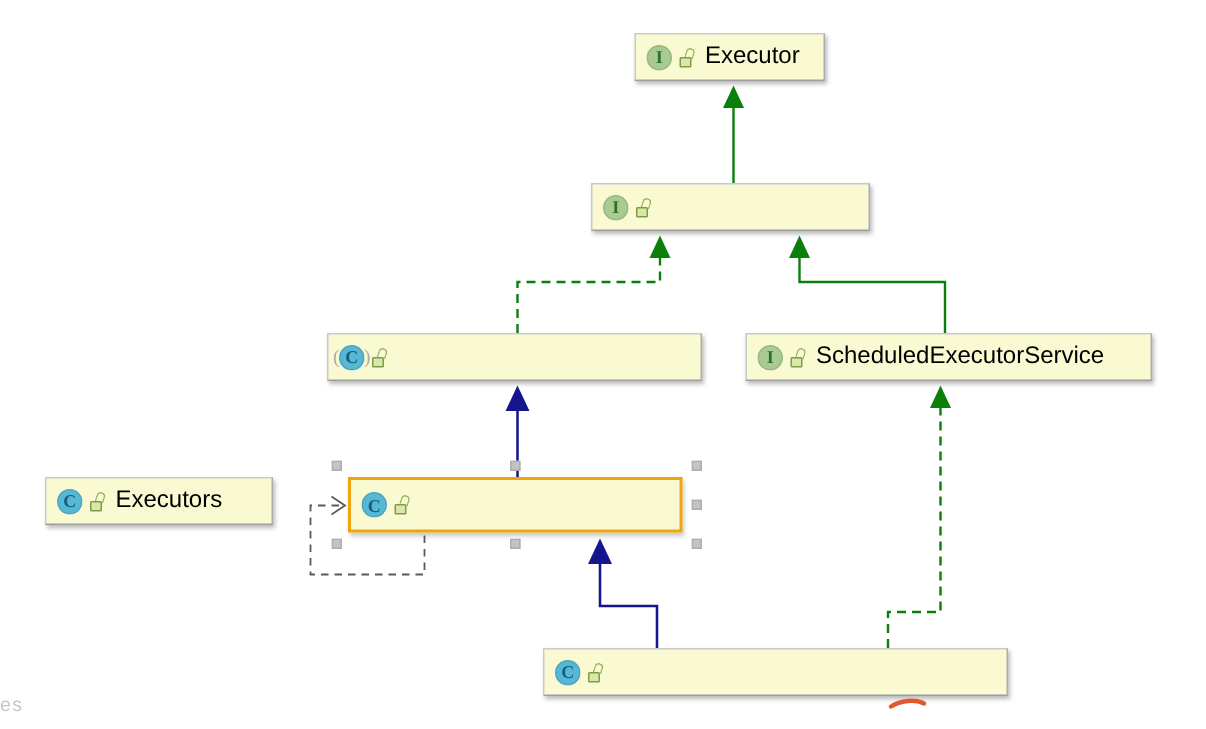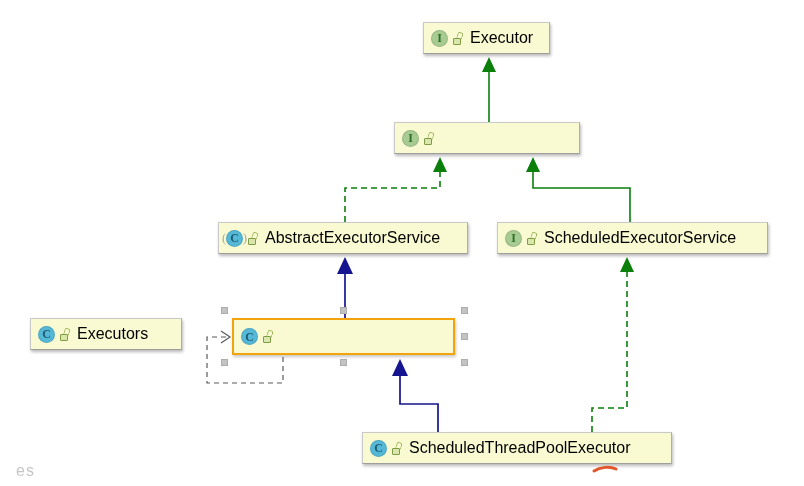--- a/index.html
+++ b/index.html
@@ -56,21 +56,21 @@
 
   .node .label{flex:0 0 auto;}
 
   
   .handle{position:absolute;width:7px;height:7px;background:#C3C3C3;box-shadow:inset 0 0 0 1px #ADADAD;}
 
   
   #edges{position:absolute;left:0;top:0;pointer-events:none;}
 
   
-  #bg-text{position:absolute;left:16px;top:462px;font-size:16px;color:#C6C6C6;letter-spacing:1px;}
+  #bg-text{position:absolute;left:0;top:462px;font-size:13px;color:#C6C6C6;letter-spacing:1px;}
 </style>
 </head>
 <body>
 
 <div id="canvas">
 
   <div class="node" id="n-executor">
     <span class="type-icon" data-kind="interface">I</span>
     <span class="lock-icon">
         <i class="shackle"></i>
@@ -86,21 +86,20 @@
         <i class="lock-body"></i>
       </span>
   </div>
 
   <div class="node" id="n-abstractexecutorservice">
     <span class="type-icon" data-kind="abstract-class">C</span>
     <span class="lock-icon">
         <i class="shackle"></i>
         <i class="lock-body"></i>
       </span>
-    <span class="label">AbstractExecutorService</span>
   </div>
 
   <div class="node" id="n-scheduledexecutorservice">
     <span class="type-icon" data-kind="interface">I</span>
     <span class="lock-icon">
         <i class="shackle"></i>
         <i class="lock-body"></i>
       </span>
     <span class="label">ScheduledExecutorService</span>
   </div>
@@ -121,21 +120,20 @@
       </span>
     <span class="label">Executors</span>
   </div>
 
   <div class="node" id="n-scheduledthreadpoolexecutor">
     <span class="type-icon" data-kind="class">C</span>
     <span class="lock-icon">
         <i class="shackle"></i>
         <i class="lock-body"></i>
       </span>
-    <span class="label">ScheduledThreadPoolExecutor</span>
   </div>
 
   <svg id="edges" width="804" height="486" viewBox="0 0 804 486">
 
     <g>
       <path d="M489,122 L489,71" stroke="#0A7F0A" stroke-width="1.6" fill="none"></path>
       <polygon points="489,57 482,72 496,72" fill="#0A7F0A"></polygon>
     </g>
 
     <g>

